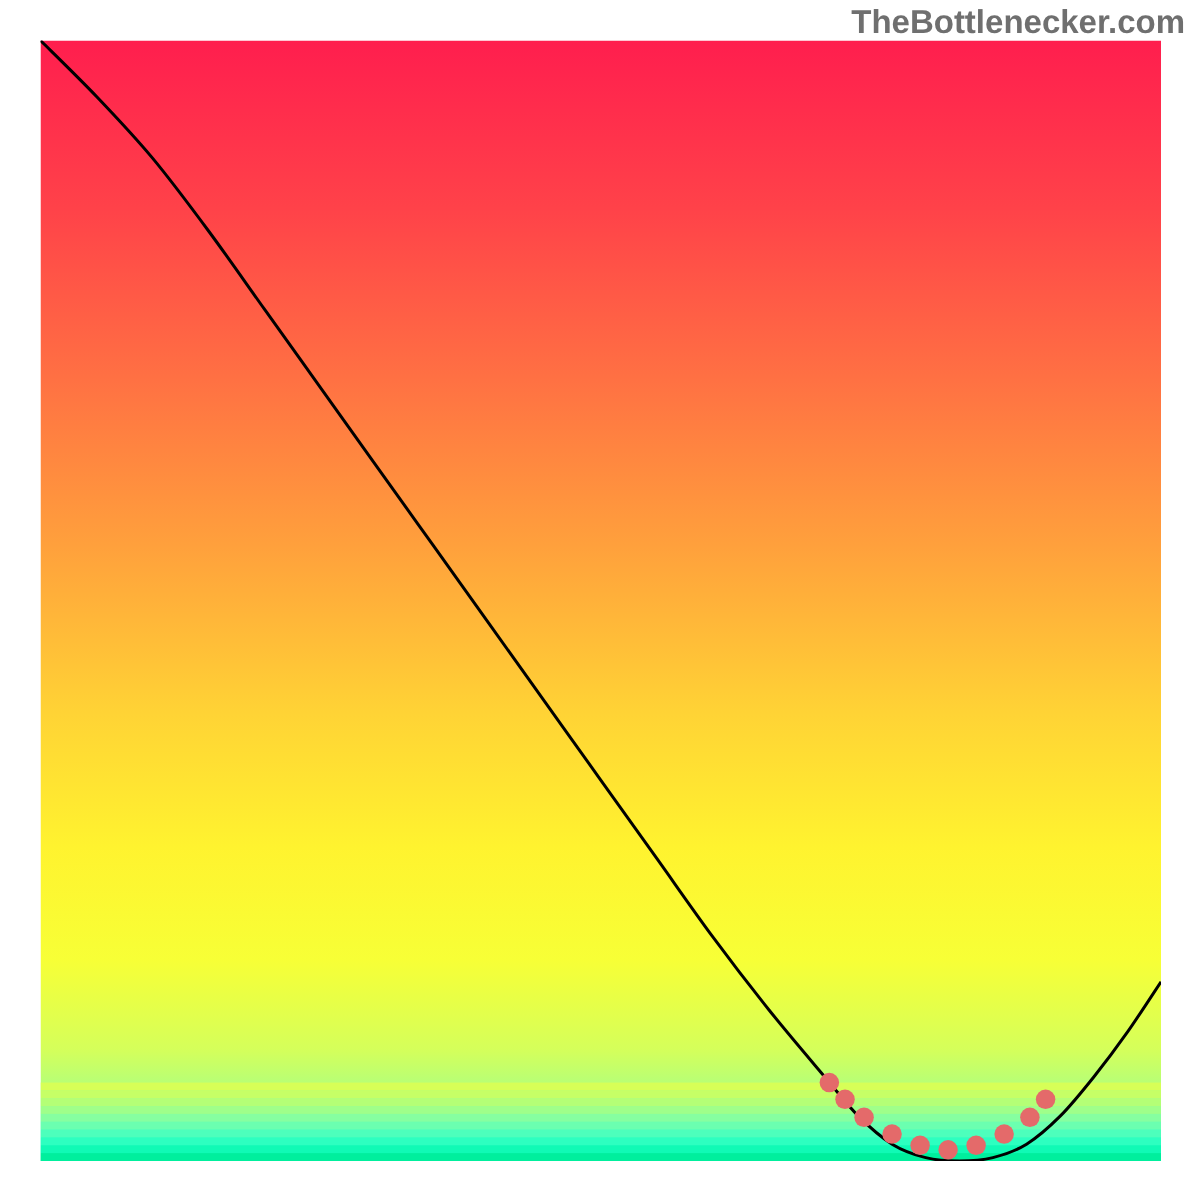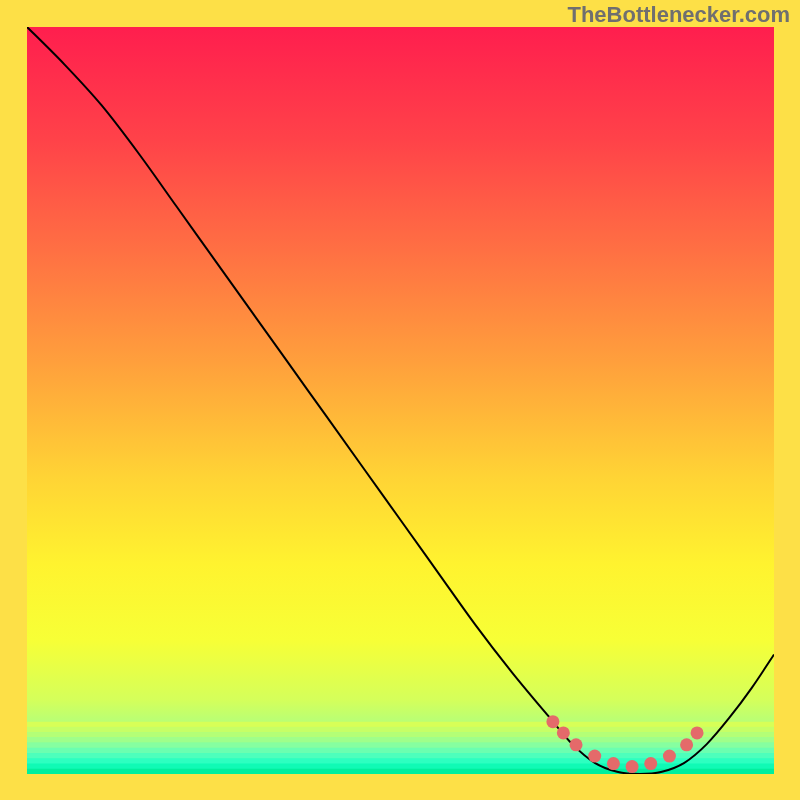--- a/index.html
+++ b/index.html
@@ -7,21 +7,21 @@
     padding: 0;
     width: 800px;
     height: 800px;
     background: #000000;
     overflow: hidden;
   }
   .root {
     position: relative;
     width: 800px;
     height: 800px;
-    background: #fde047;
+    background: #ffffff;
   }
   .watermark {
     position: absolute;
     top: 2px;
     right: 10px;
     color: #6f6f6f;
     font-family: Arial, Helvetica, sans-serif;
     font-size: 22px;
     font-weight: 600;
     letter-spacing: 0px;

